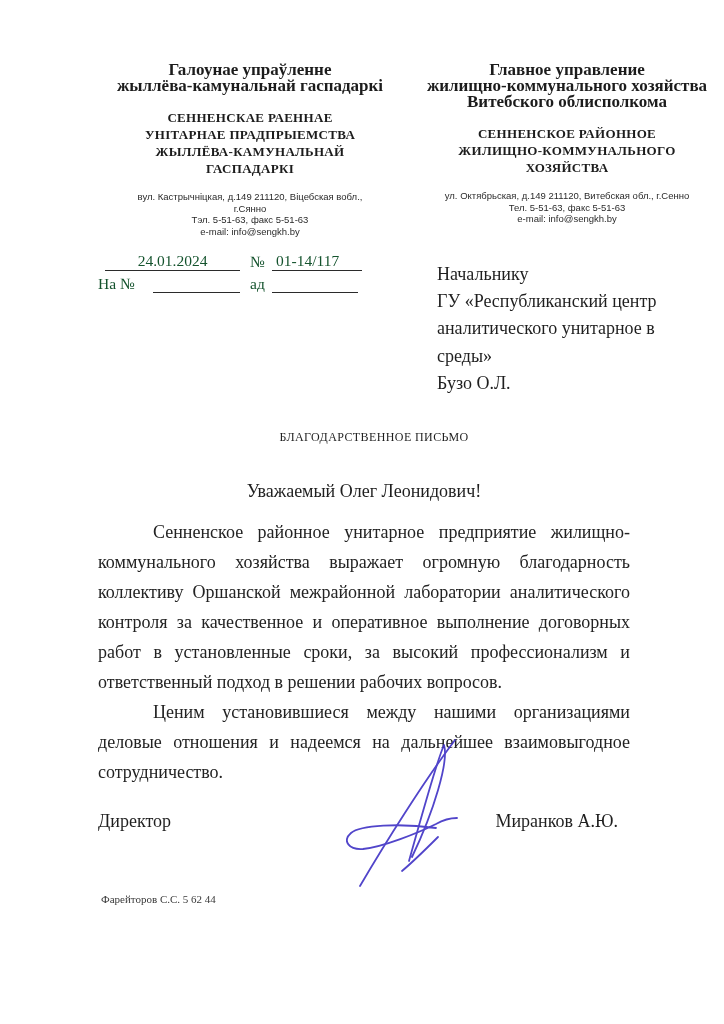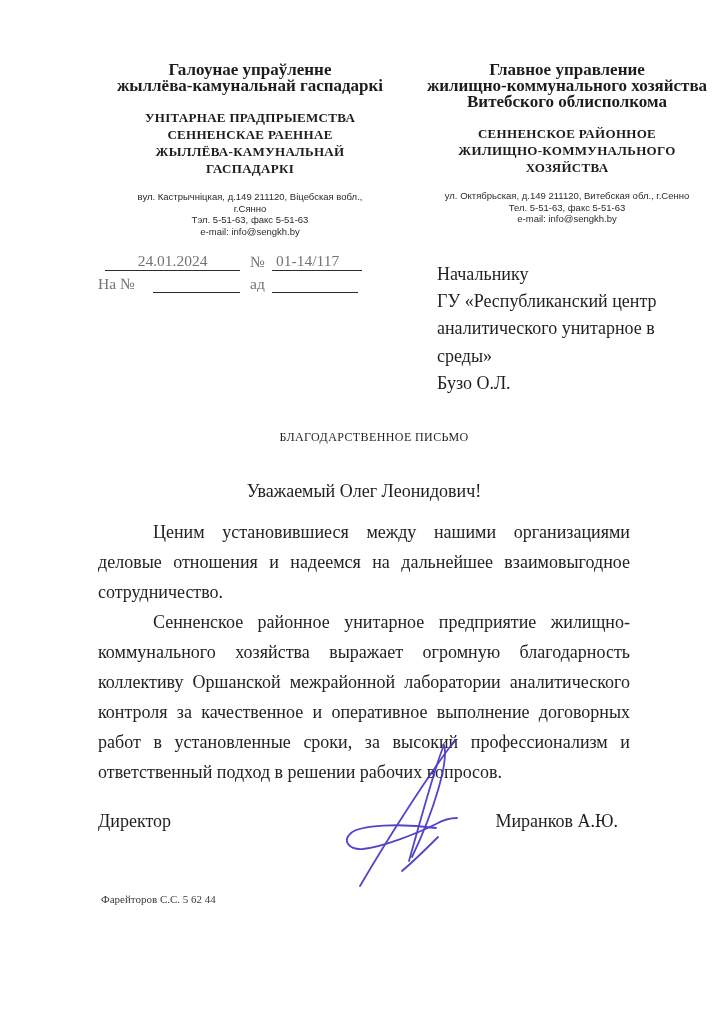--- a/index.html
+++ b/index.html
@@ -36,21 +36,21 @@
     font-size: 9.5px;
     line-height: 11.5px;
     color: #2a2a2a;
   }
   
   .ref-block {
     position: absolute;
     left: 98px; top: 249px;
     width: 272px;
     font-size: 15.5px;
-    color: #737373;
+    color: #14532d;
   }
   .ref-row { display: flex; align-items: flex-end; height: 22px; }
   .u { border-bottom: 1.2px solid #2b2b2b; }
   .ref-date   { width: 135px; margin-left: 7px; text-align: center; }
   .ref-nosign { width: 16px; margin-left: 10px; }
   .ref-number { width: 86px; margin-left: 6px; padding-left: 4px; }
   .ref-onlabel{ width: 50px; }
   .ref-blank1 { width: 87px; margin-left: 5px; }
   .ref-adlabel{ width: 16px; margin-left: 10px; }
   .ref-blank2 { width: 86px; margin-left: 6px; }
@@ -117,22 +117,22 @@
 <body>
 
 <div class="page">
 
   <div class="lh-col left">
     <div class="parent-org">
       <div>Галоунае упраўленне</div>
       <div>жыллёва-камунальнай гаспадаркі</div>
     </div>
     <div class="org-name">
+      <div>СЕННЕНСКАЕ РАЕННАЕ</div>
       <div>УНІТАРНАЕ ПРАДПРЫЕМСТВА</div>
-      <div>СЕННЕНСКАЕ РАЕННАЕ</div>
       <div>ЖЫЛЛЁВА-КАМУНАЛЬНАЙ</div>
       <div>ГАСПАДАРКІ</div>
     </div>
     <div class="address">
       <div>вул. Кастрычніцкая, д.149  211120, Віцебская вобл.,</div>
       <div>г.Сянно</div>
       <div>Тэл. 5-51-63, факс 5-51-63</div>
       <div>e-mail: info@sengkh.by</div>
     </div>
   </div>
@@ -174,22 +174,22 @@
     <div>ГУ «Республиканский центр</div>
     <div>аналитического унитарное в</div>
     <div>среды»</div>
     <div>Бузо О.Л.</div>
   </div>
 
   <div class="doc-title">БЛАГОДАРСТВЕННОЕ ПИСЬМО</div>
   <div class="salutation">Уважаемый Олег Леонидович!</div>
 
   <div class="letter-body">
+    <p>Сенненское районное унитарное предприятие жилищно-коммунального хозяйства выражает огромную благодарность коллективу Оршанской межрайонной лаборатории аналитического контроля за качественное и оперативное выполнение договорных работ в установленные сроки, за высокий профессионализм и ответственный подход в решении рабочих вопросов.</p>
     <p>Ценим установившиеся между нашими организациями деловые отношения и надеемся на дальнейшее взаимовыгодное сотрудничество.</p>
-    <p>Сенненское районное унитарное предприятие жилищно-коммунального хозяйства выражает огромную благодарность коллективу Оршанской межрайонной лаборатории аналитического контроля за качественное и оперативное выполнение договорных работ в установленные сроки, за высокий профессионализм и ответственный подход в решении рабочих вопросов.</p>
   </div>
 
   <svg class="signature-svg" viewBox="0 0 128 152" fill="none" stroke="#4336c6" stroke-width="1.8" stroke-linecap="round" stroke-linejoin="round" opacity="0.92">
     <path d="M22 149 C 46 108, 86 44, 117 3"></path>
     <path d="M74 120 C 96 74, 111 24, 106 8 C 98 26, 84 78, 71 124"></path>
     <path d="M98 91 C 62 86, 22 88, 13 96 C 4 104, 11 113, 25 112 C 45 110, 80 96, 98 87 C 105 83, 113 81, 119 81"></path>
     <path d="M64 134 C 76 124, 88 112, 100 100"></path>
   </svg>
 
   <div class="sign-row">

